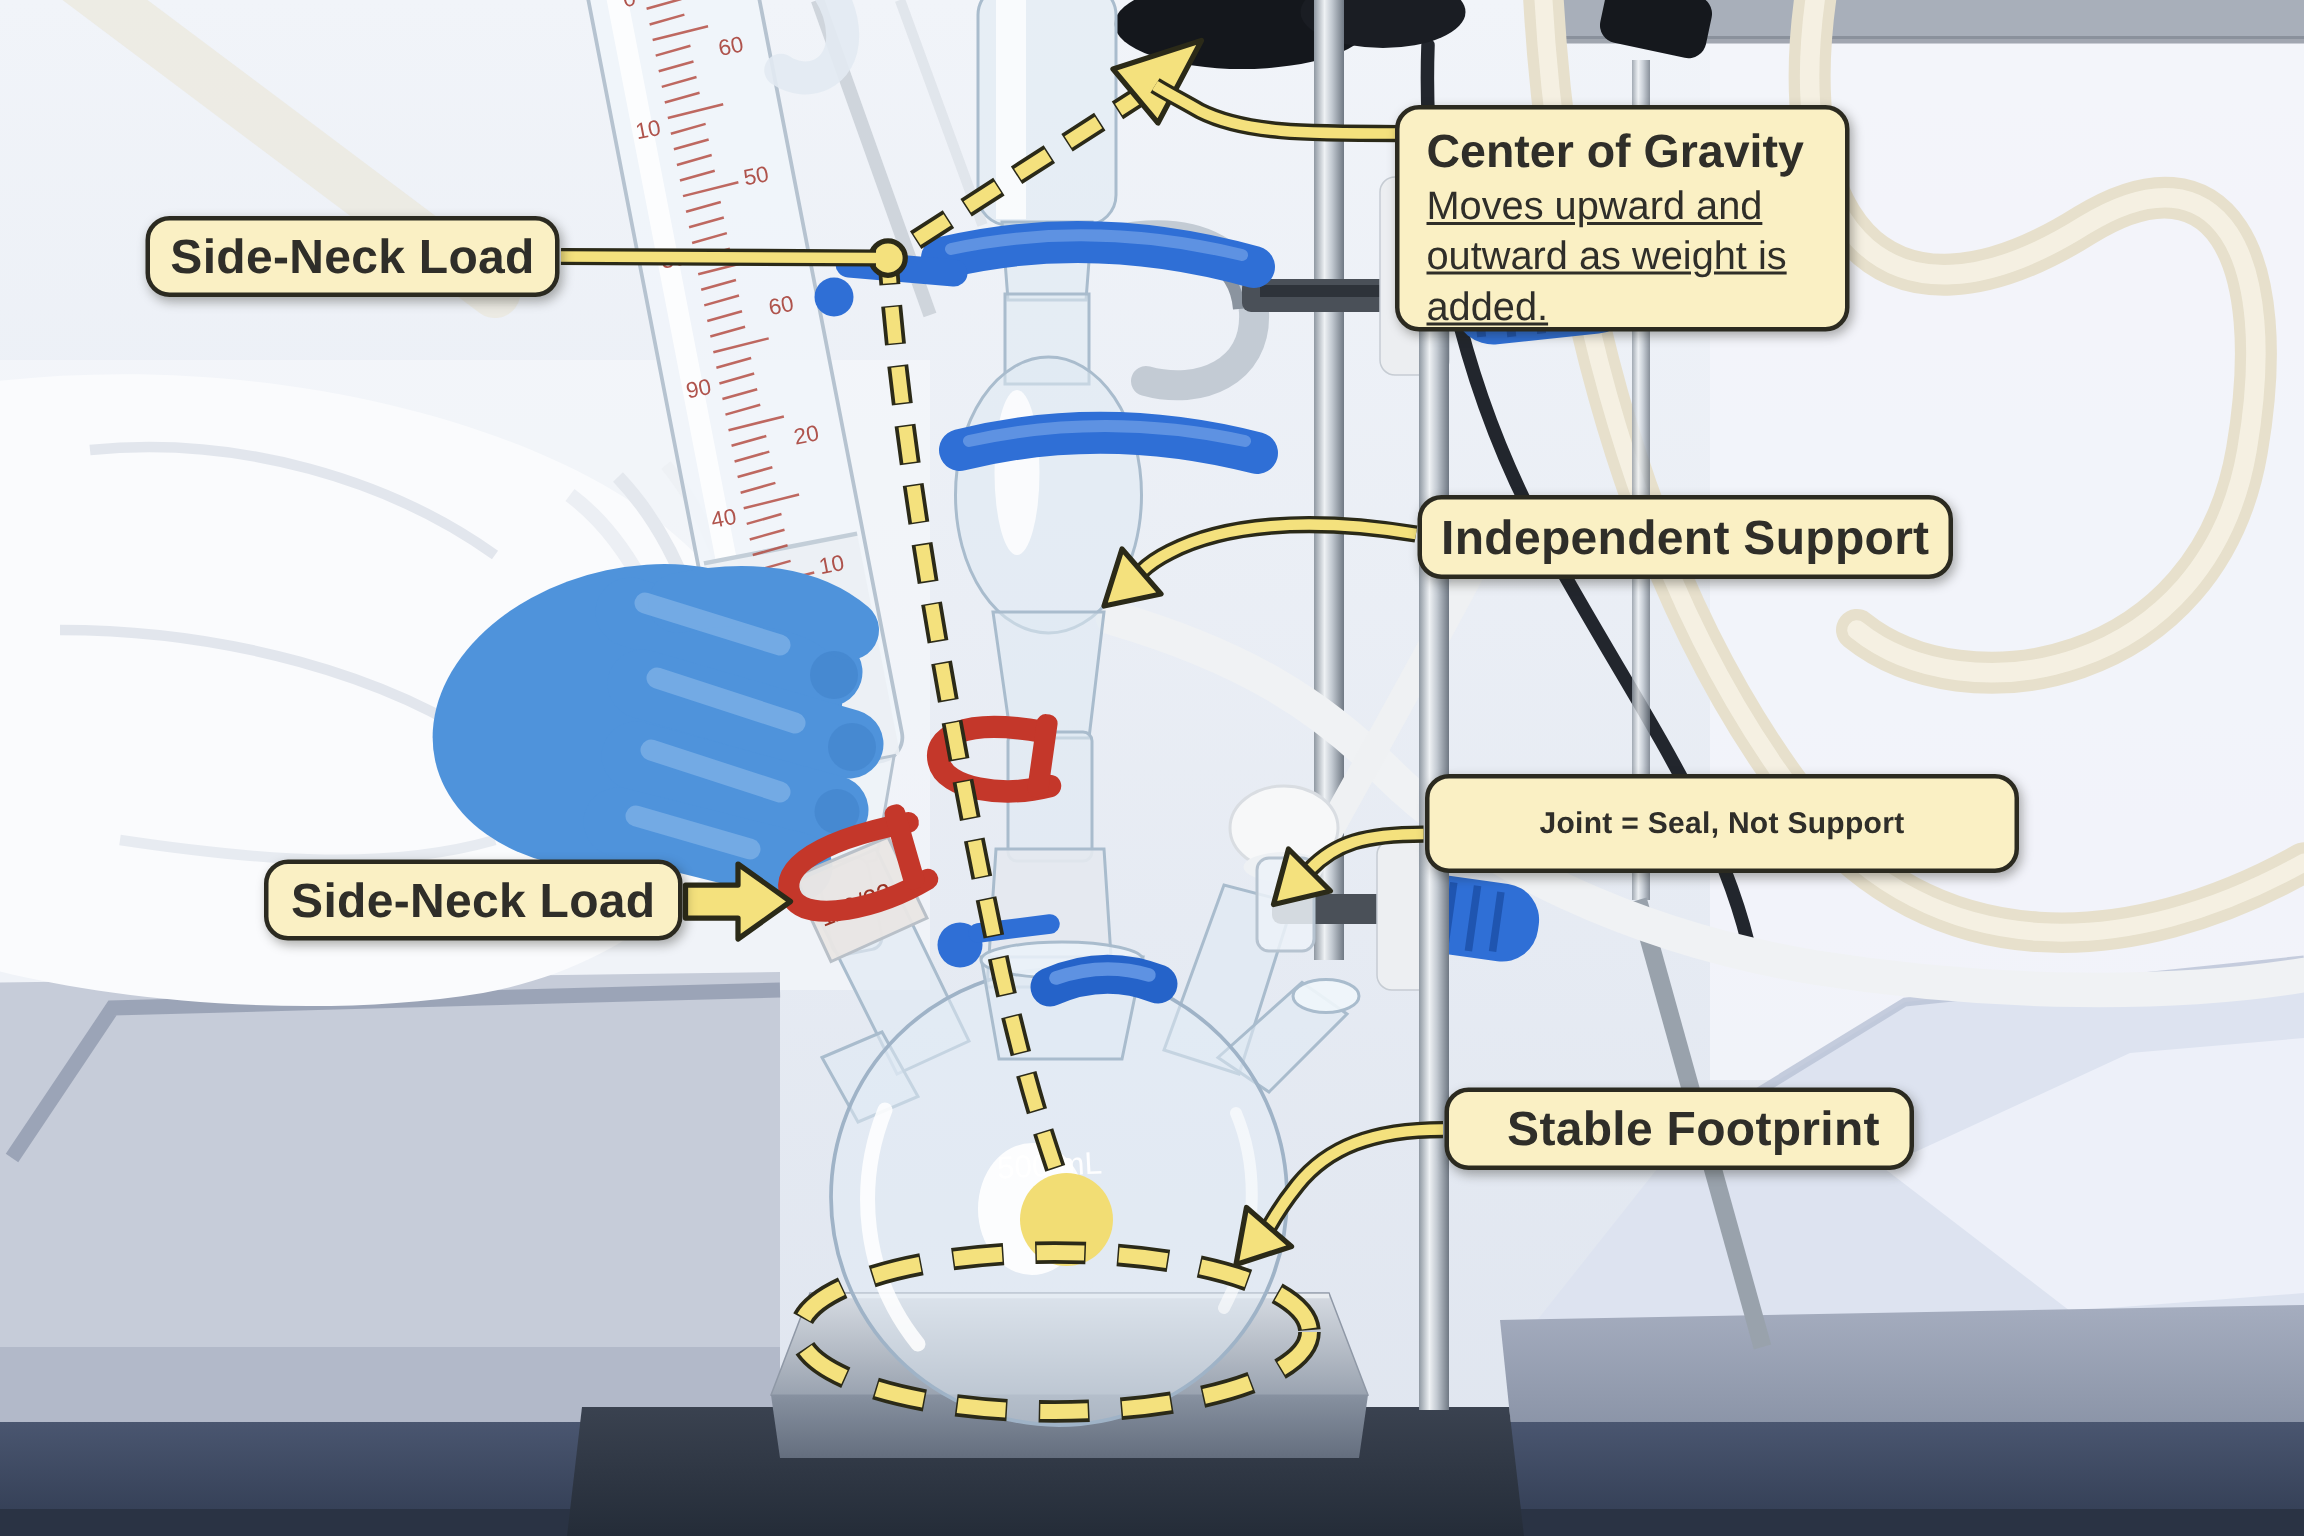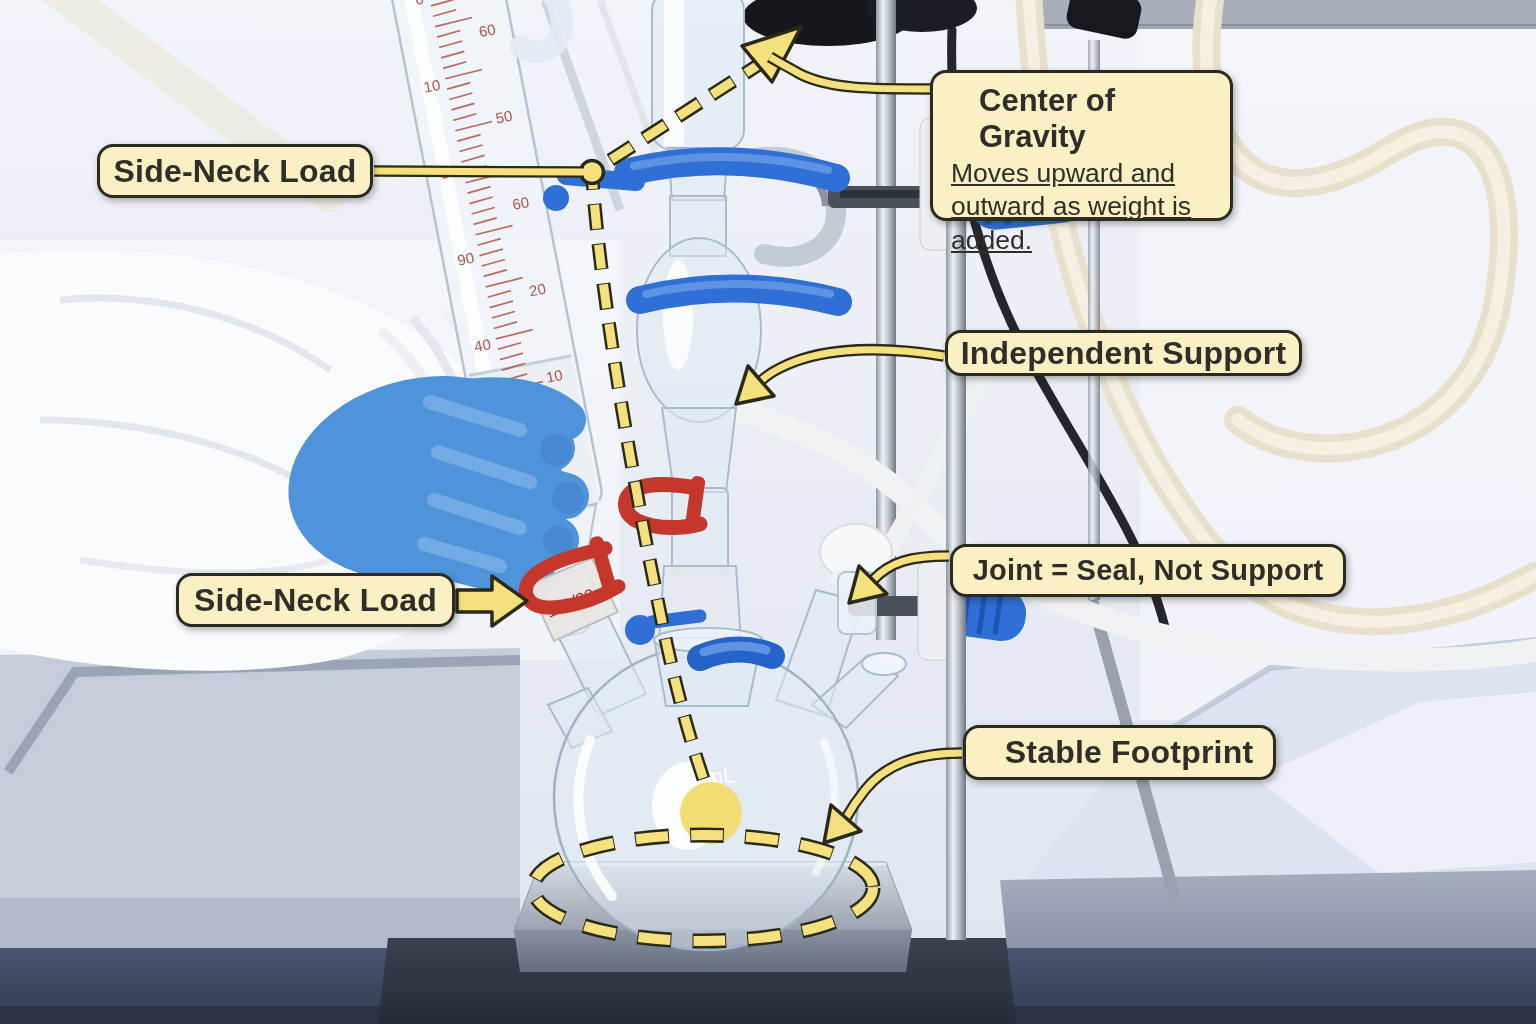--- a/index.html
+++ b/index.html
@@ -6,21 +6,21 @@
   #stage{position:relative;width:1536px;height:1024px;overflow:hidden;
          font-family:"Liberation Sans",sans-serif;background:#e9edf4;}
   #scene-svg{position:absolute;inset:0;display:block;}
   .callout{position:absolute;background:#faf0c4;border:3px solid #2b2a20;border-radius:16px;
            color:#2f2e29;font-weight:bold;box-sizing:border-box;
            display:flex;align-items:center;justify-content:center;text-align:right;
            box-shadow:2px 3px 7px rgba(30,30,20,.35);}
   .callout.simple{font-size:32px;letter-spacing:.2px;}
   #cb-cog{flex-direction:column;align-items:flex-start;justify-content:flex-start;
           text-align:left;padding:10px 18px;}
-  #cb-cog .title{font-size:31px;font-weight:bold;margin-bottom:2px;margin-left:28px;}
+  #cb-cog .title{font-size:31px;font-weight:bold;margin-bottom:2px;}
   #cb-cog .body{font-size:26.5px;font-weight:normal;line-height:1.26;text-decoration:underline;}
 </style>
 </head>
 <body>
 
 <div id="stage">
 
 <svg id="scene-svg" viewBox="0 0 1536 1024" width="1536" height="1024">
   <defs>
     <linearGradient id="gWall" x1="0" y1="0" x2="0" y2="1">
@@ -333,29 +333,29 @@
 
 <div class="callout simple" style="left:97px;top:144px;width:276px;height:54px;">
   <span>Side-Neck Load</span>
 </div>
 
 <div class="callout" id="cb-cog" style="left:930px;top:70px;width:303px;height:151px;">
   <div class="title">Center of Gravity</div>
   <div class="body">Moves upward and outward as weight is added.</div>
 </div>
 
-<div class="callout simple" style="left:945px;top:330px;width:357px;height:46px;">
+<div class="callout simple" style="left:945px;top:330px;width:357px;height:56px;">
   <span>Independent Support</span>
 </div>
 
 <div class="callout simple" style="left:176px;top:573px;width:279px;height:54px;">
   <span>Side-Neck Load</span>
 </div>
 
-<div class="callout simple" style="left:950px;top:544px;width:396px;height:53px;font-size:29px;">
+<div class="callout simple" style="left:950px;top:516px;width:396px;height:66px;font-size:20px;">
   <span>Joint = Seal, Not Support</span>
 </div>
 
 <div class="callout simple" style="left:963px;top:725px;width:313px;height:55px;padding-left:19px;">
   <span>Stable Footprint</span>
 </div>
 
 </div>
 
 </body></html>

